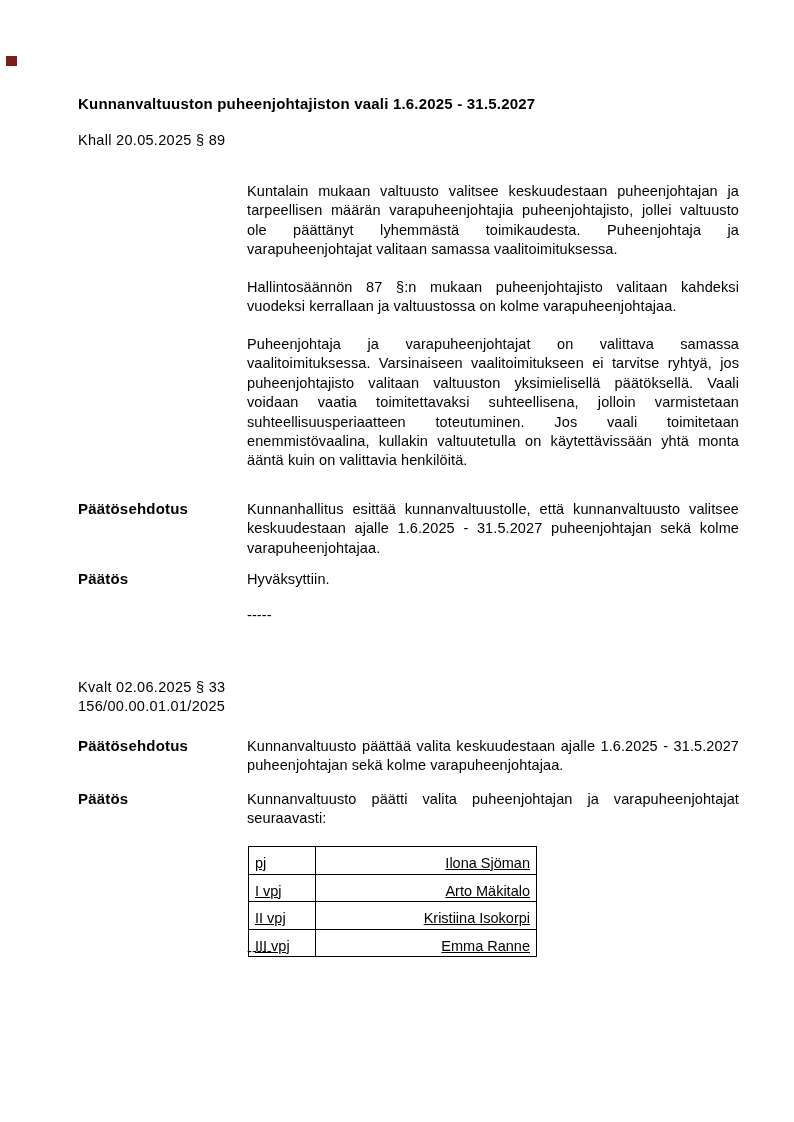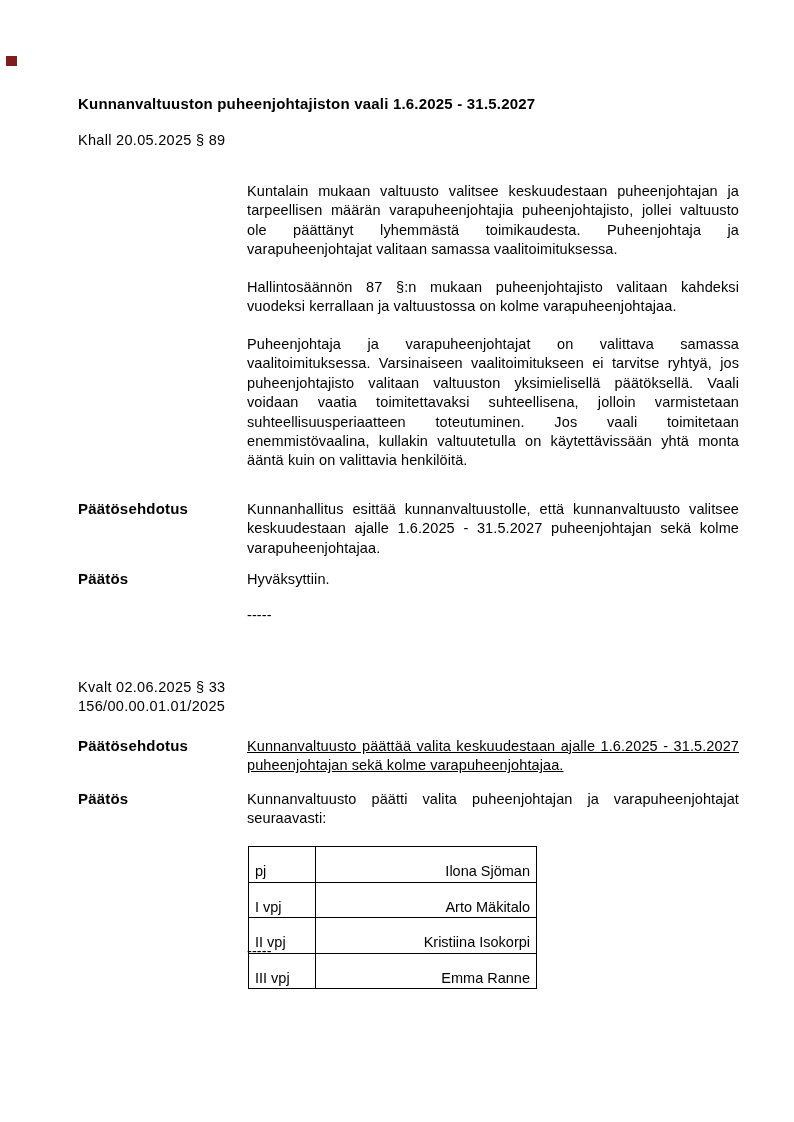--- a/index.html
+++ b/index.html
@@ -65,38 +65,39 @@
     letter-spacing: 0.2px;
     white-space: nowrap;
   }
   .lbl-proposal-1 { top: 472px; }
   .txt-proposal-1 { top: 472px; }
   .lbl-decision-1 { top: 542px; }
   .txt-decision-1 { top: 542px; text-align: left; }
   .divider-1      { top: 578px; text-align: left; }
 
   .lbl-proposal-2 { top: 709px; }
-  .txt-proposal-2 { top: 709px; text-decoration: underline; }
+  .txt-proposal-2 { top: 709px; }
   .lbl-decision-2 { top: 762px; }
   .txt-decision-2 { top: 762px; }
 
   .officer-table-wrap {
     left: 248px;
     top: 818px;
   }
   table.officer-table {
     border-collapse: collapse;
     font-size: 14.5px;
   }
   table.officer-table td {
     border: 1px solid #000000;
-    padding: 16px 6px 2px 6px;
+    padding: 8px 6px 2px 6px;
     line-height: 16.5px;
     vertical-align: middle;
     white-space: nowrap;
+    text-decoration: underline;
   }
   td.role-cell { width: 54px; }
   td.name-cell { width: 208px; text-align: right; }
 
   .divider-2 { top: 914px; text-align: left; }
 </style>
 </head>
 <body>
 
 <div class="page">

